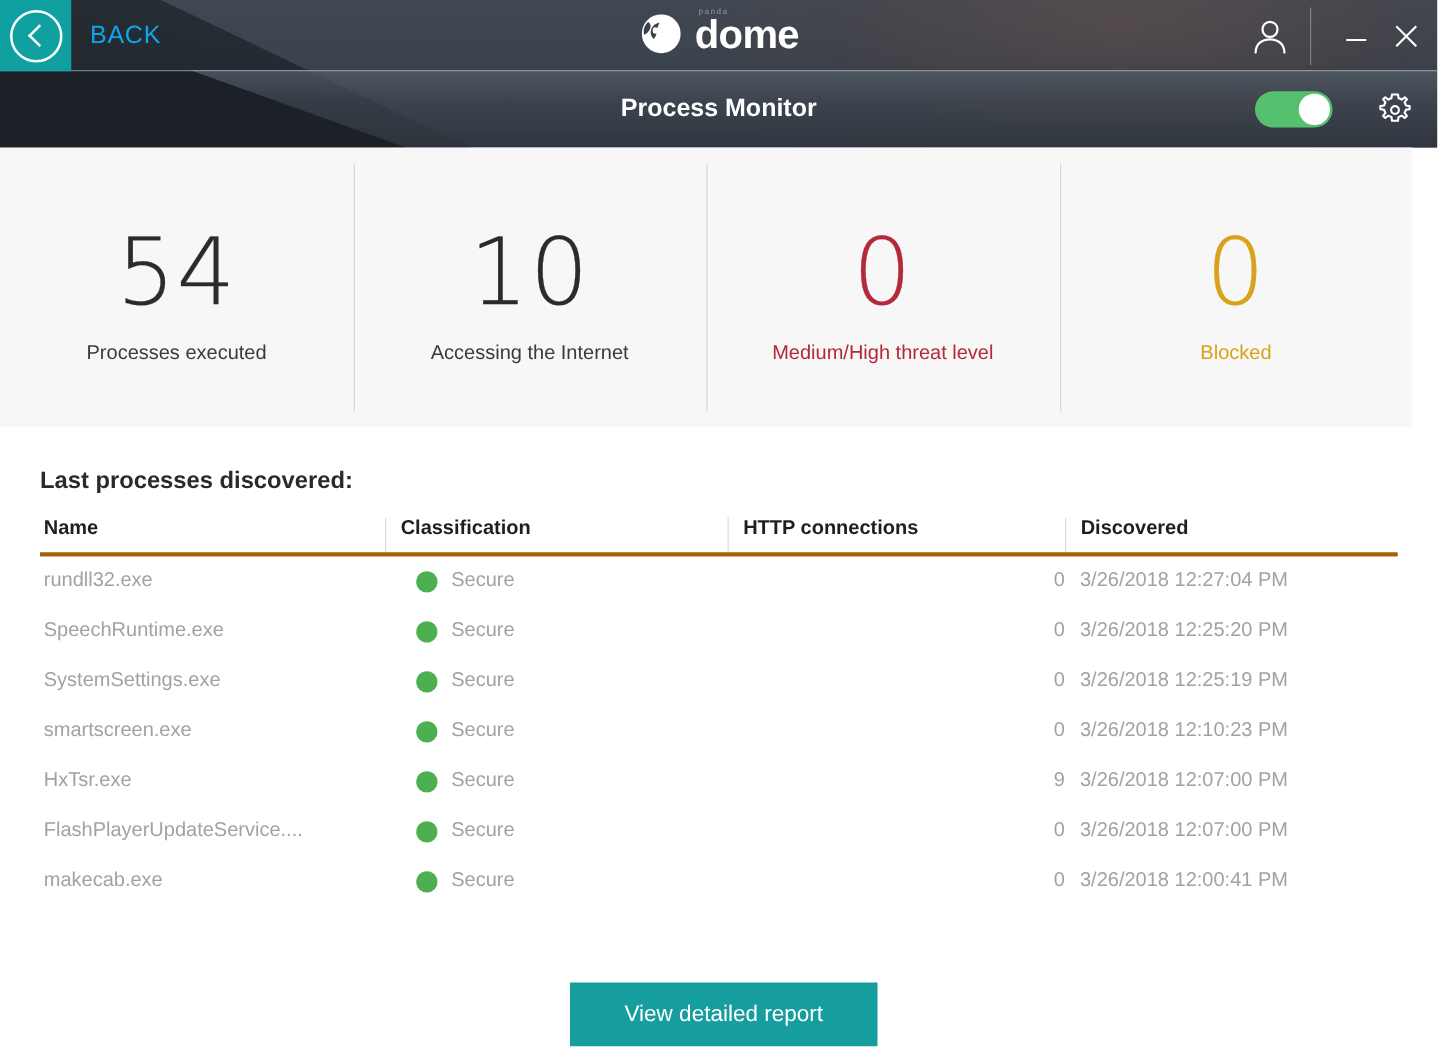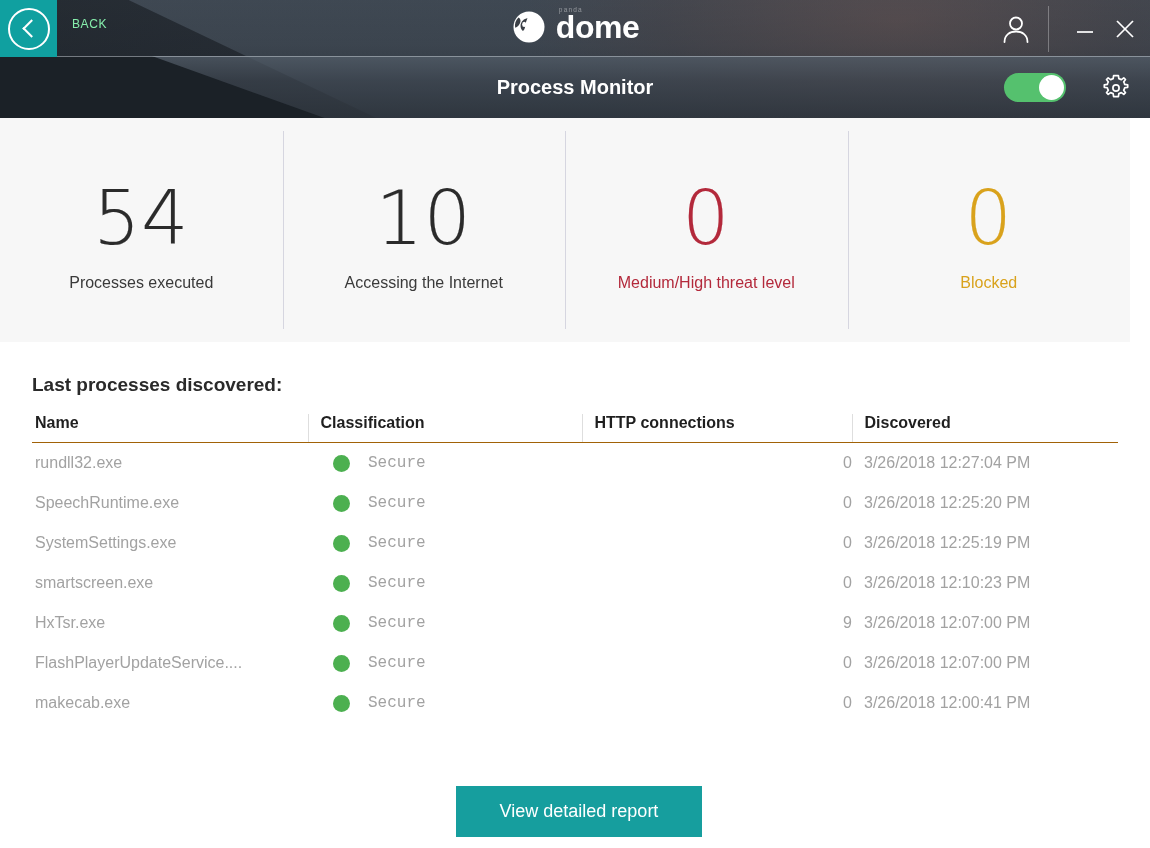--- a/index.html
+++ b/index.html
@@ -109,22 +109,22 @@
     left: 15px; top: 12px;
     width: 11px; height: 11px;
     border-left: 2px solid #ffffff;
     border-bottom: 2px solid #ffffff;
     transform: rotate(45deg);
   }
   .back-label {
     position: absolute;
     left: 72px;
     top: 17px;
-    color: #86efac;
-    font-size: 12px;
+    color: #0ea5e9;
+    font-size: 20px;
     letter-spacing: 0.6px;
     cursor: pointer;
   }
   .brand {
     position: absolute;
     left: 0; right: 0;
     top: 9px;
     display: flex;
     align-items: center;
     justify-content: center;
@@ -289,41 +289,40 @@
     width: 1086px;
     border-collapse: collapse;
     table-layout: fixed;
   }
   table.proc th {
     text-align: left;
     font-size: 16px;
     font-weight: bold;
     color: #1f1f1f;
     padding: 0 0 10px 12px;
-    border-bottom: 1px solid #a16207;
+    border-bottom: 3px solid #a16207;
     border-left: 1px solid #dedede;
     vertical-align: bottom;
   }
   table.proc th.first { border-left: none; padding-left: 3px; }
   table.proc td {
     font-size: 16px;
     color: #a2a2a2;
     padding: 11px 0 11px 12px;
     vertical-align: middle;
     margin-left: 26px;
   }
   table.proc td.first { padding-left: 3px; }
   td.num { text-align: right; padding-right: 44px; }
   th.num-h { }
   .cls-cell {
     display: flex;
     align-items: flex-end;
-    gap: 18px;
+    gap: 11px;
     padding-left: 13px;
-    font-family: Liberation Mono, monospace;
   }
   .dot {
     width: 17px; height: 17px;
     border-radius: 50%;
     background: #4cb050;
     flex: none;
   }
   .cls-text { color: #a2a2a2; }
 
   

